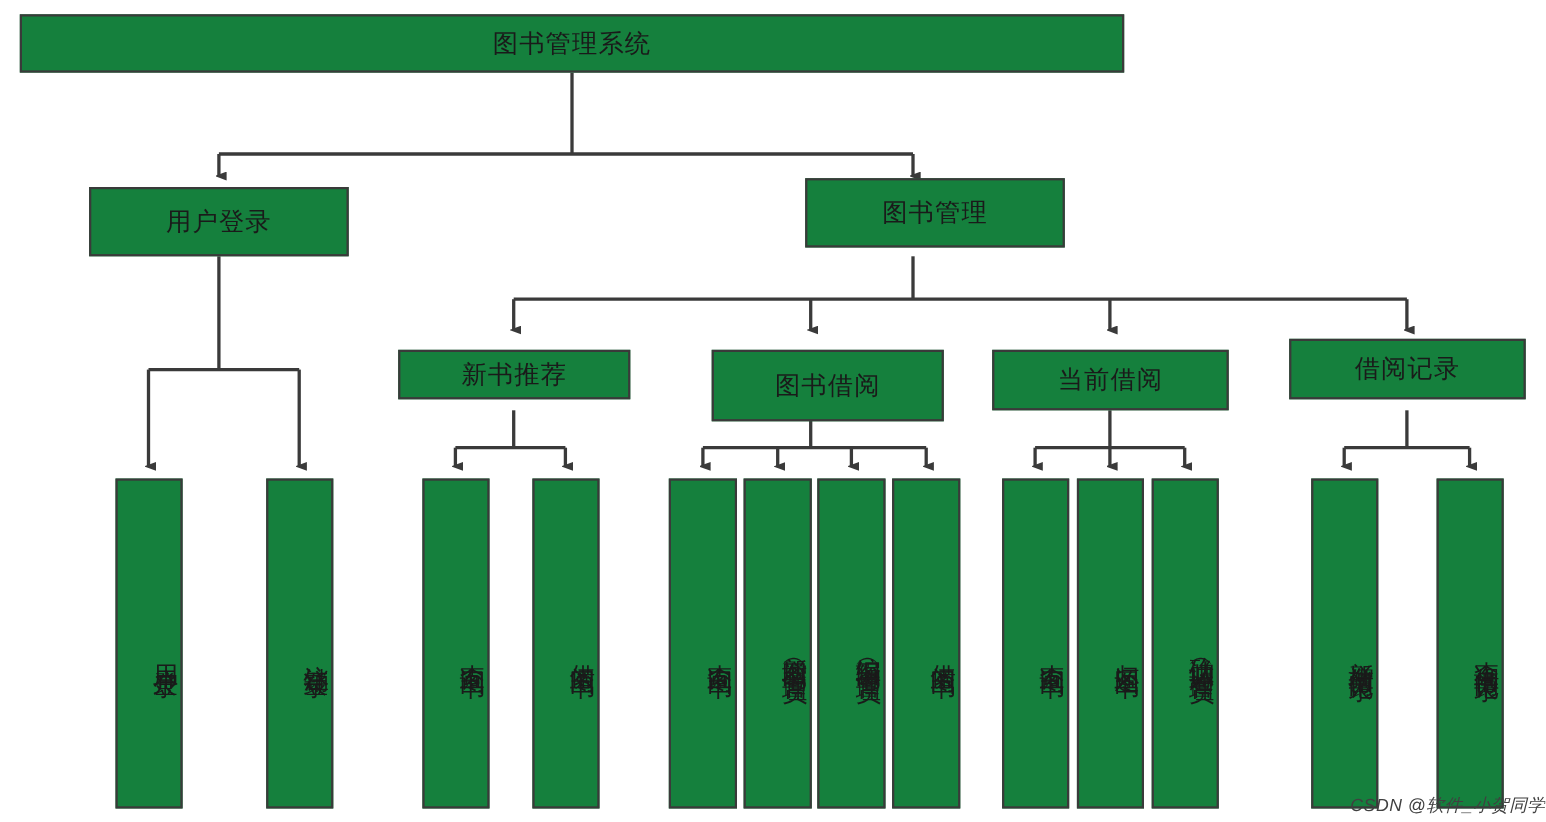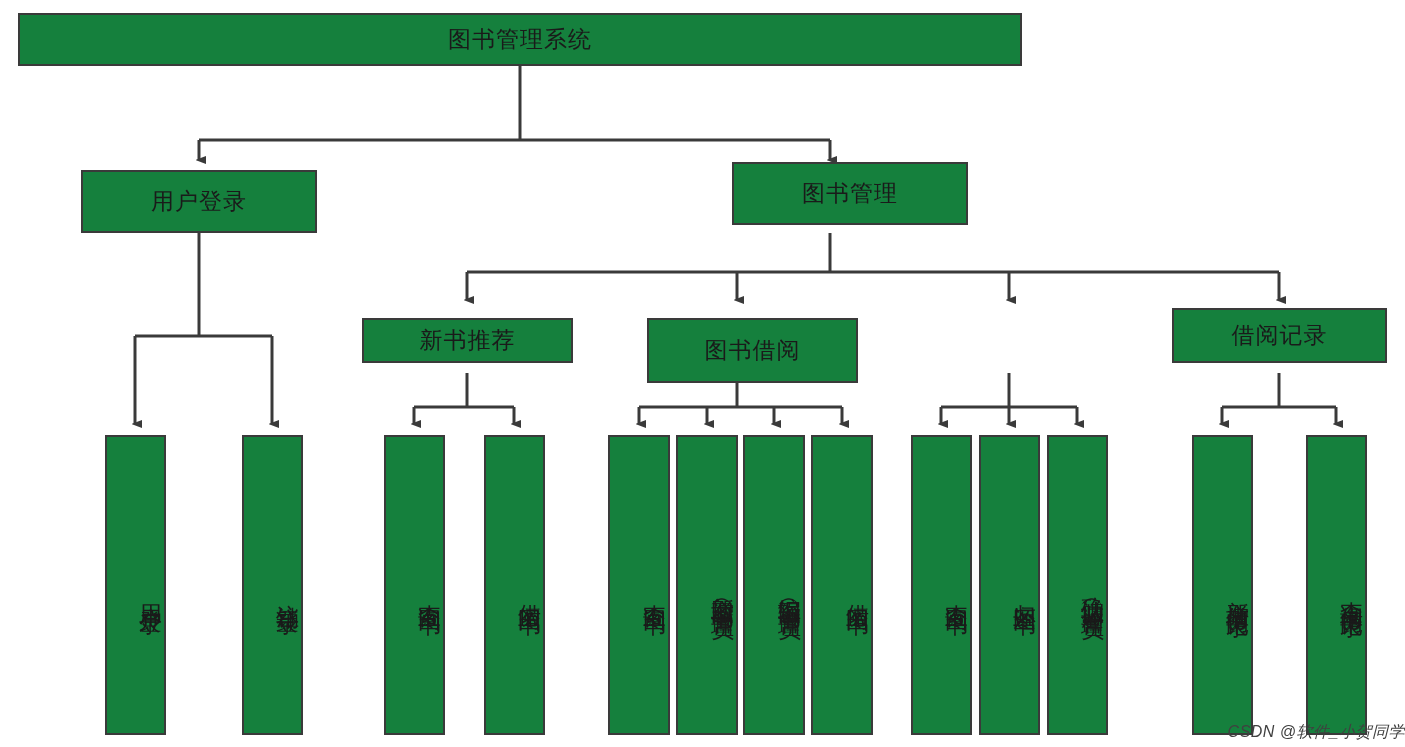--- a/index.html
+++ b/index.html
@@ -131,20 +131,23 @@
   <div class="node horiz" style="left:712px; top:162px; width:236px; height:63px;margin-left:20px;">
     <span>图书管理</span>
   </div>
 
   <div class="node horiz" style="left:362px; top:318px; width:211px; height:45px;">
     <span>新书推荐</span>
   </div>
   <div class="node horiz" style="left:647px; top:318px; width:211px; height:65px;">
     <span>图书借阅</span>
   </div>
+  <div class="node horiz" style="left:902px; top:318px; width:215px; height:55px;">
+    <span>当前借阅</span>
+  </div>
   <div class="node horiz" style="left:1172px; top:308px; width:215px; height:55px;">
     <span>借阅记录</span>
   </div>
 
   <div class="node vert" style="left:105px; top:435px; width:61px; height:300px;">
     <span>用户登录</span>
   </div>
   <div class="node vert" style="left:242px; top:435px; width:61px; height:300px;">
     <span>注销登录</span>
   </div>

